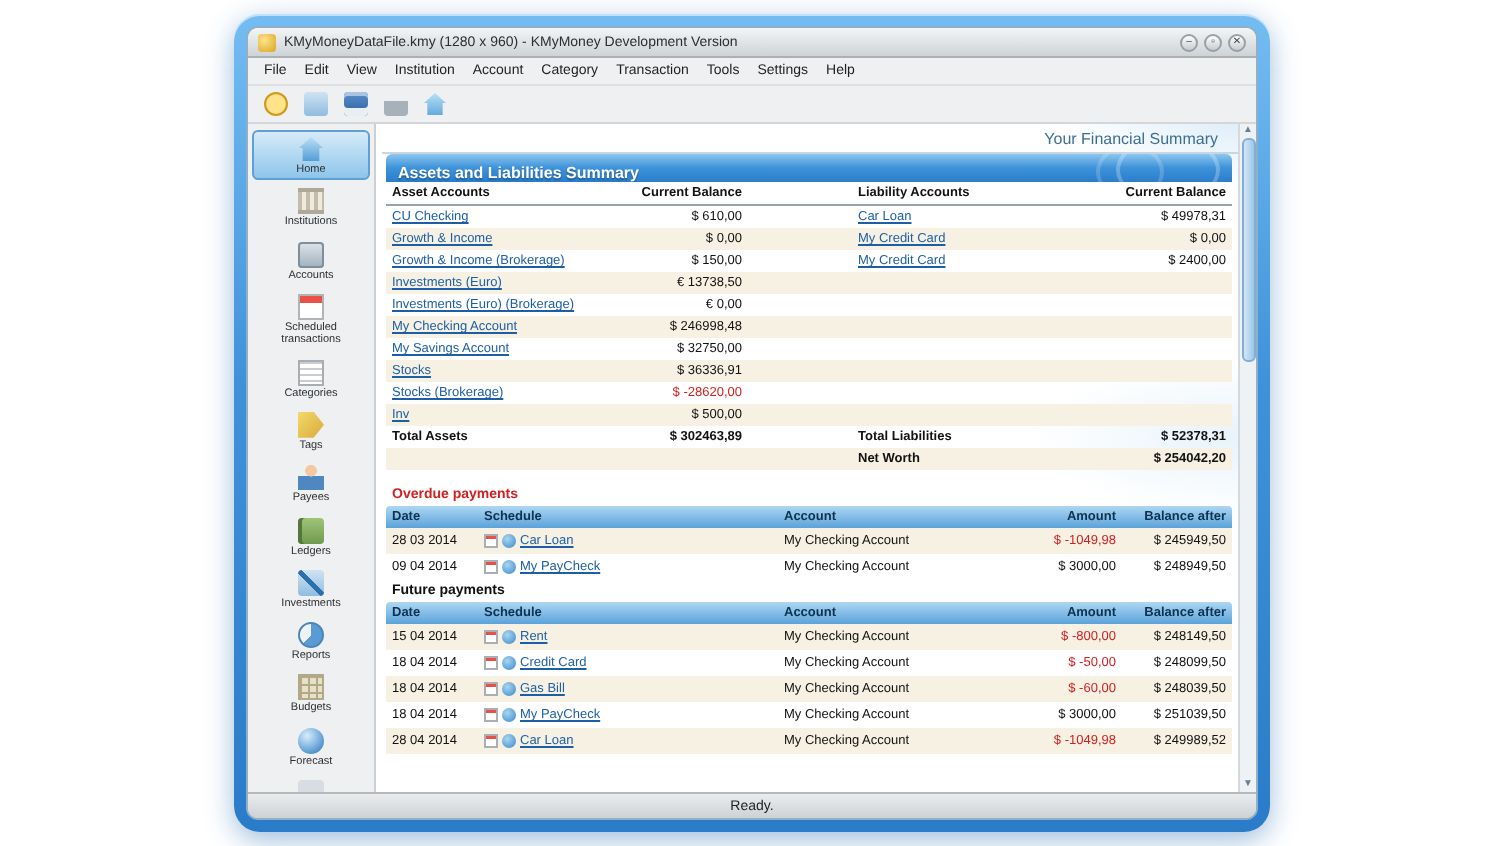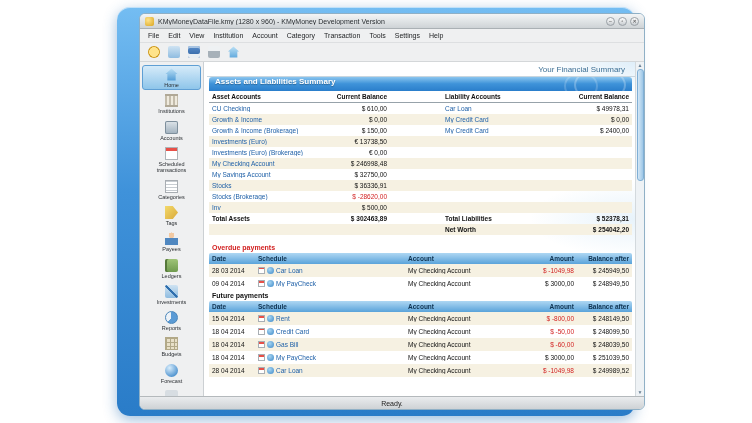--- a/index.html
+++ b/index.html
@@ -11,21 +11,21 @@
   
   .frame {
     position:absolute; left:117px; top:7px; width:518px; height:409px;
     border-radius:13px; padding:6px;
     background:linear-gradient(180deg,#74bdf2 0%,#3f92da 45%,#2a7cc8 100%);
     box-shadow:0 4px 14px rgba(40,110,180,.45), inset 0 1px 0 rgba(255,255,255,.55);
   }
   .window {
     width:100%; height:100%; border-radius:6px; overflow:hidden;
     background:#eff0f1; border:1px solid #8fb0c6;
-    display:flex; flex-direction:column;margin-left:16px;
+    display:flex; flex-direction:column;
   }
   
   .titlebar { flex:0 0 15px; display:flex; align-items:center; gap:4px; padding:0 5px;
     background:linear-gradient(180deg,#f3f5f6,#ced3d6); border-bottom:1px solid #aab0b4; }
   .app-icon { width:9px; height:9px; border-radius:2px;
     background:radial-gradient(circle at 35% 35%, #ffe38a, #d9a520); }
   .title-text { flex:1; font-size:7px; color:#2a2e32; white-space:nowrap; overflow:hidden; }
   .win-btns { display:flex; gap:3px; }
   .win-btn { width:9px; height:9px; border-radius:50%; border:1px solid #99a0a5;
     background:linear-gradient(#fdfdfd,#c7ccd0); font-size:5px; line-height:6px;
@@ -88,21 +88,21 @@
   .content { flex:1; min-width:0; background:#ffffff; overflow:hidden; padding-left:3px; position:relative;
     background-image:
       radial-gradient(ellipse 130px 46px at 100% 0%, rgba(150,200,235,.30), transparent 70%),
       radial-gradient(ellipse 150px 55px at 100% 47%, rgba(150,200,235,.22), transparent 70%); }
   .page-head { height:15px; display:flex; align-items:center; justify-content:flex-end;
     padding-right:10px; border-bottom:1px solid #c9d6df; font-size:8px; color:#3d6f94; }
   .section { margin:0 3px 0 2px; }
   .section.payments { margin-top:7px; }
   .sec-header { height:14px; position:relative; overflow:hidden; border-radius:3px 3px 0 0;
     background:linear-gradient(180deg,#8cc6ef 0%,#3f93d9 48%,#2a7ecb 100%);
-    color:#fff; font-weight:bold; font-size:8px; display:flex; align-items:flex-start; padding:0 6px;
+    color:#fff; font-weight:bold; font-size:8px; display:flex; align-items:flex-end; padding:0 6px;
     text-shadow:0 1px 1px rgba(0,0,0,.3); }
   .sec-header::after { content:""; position:absolute; right:6px; top:-9px; width:48px; height:30px;
     border:2px solid rgba(255,255,255,.25); border-radius:50%; }
   .sec-header::before { content:""; position:absolute; right:34px; top:-5px; width:30px; height:24px;
     border:2px solid rgba(255,255,255,.18); border-radius:50%; }
   
   .atable { font-size:6.5px; color:#121212; }
   .arow { display:grid; grid-template-columns:115px 60px 58px 92px 1fr;
     align-items:center; height:11px; padding:0 3px; }
   .arow.head { font-weight:bold; border-bottom:1px solid #97a2aa; height:12px; }

